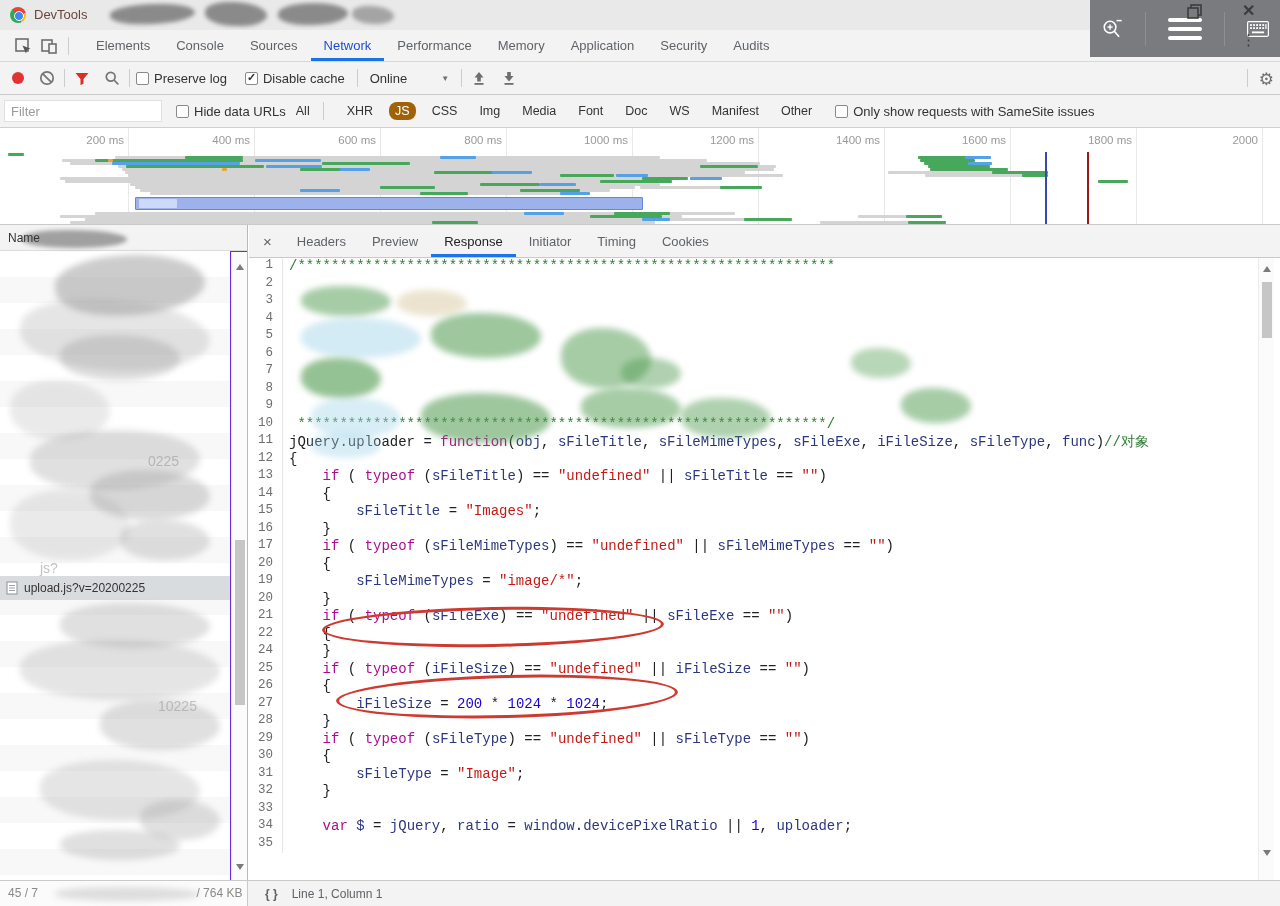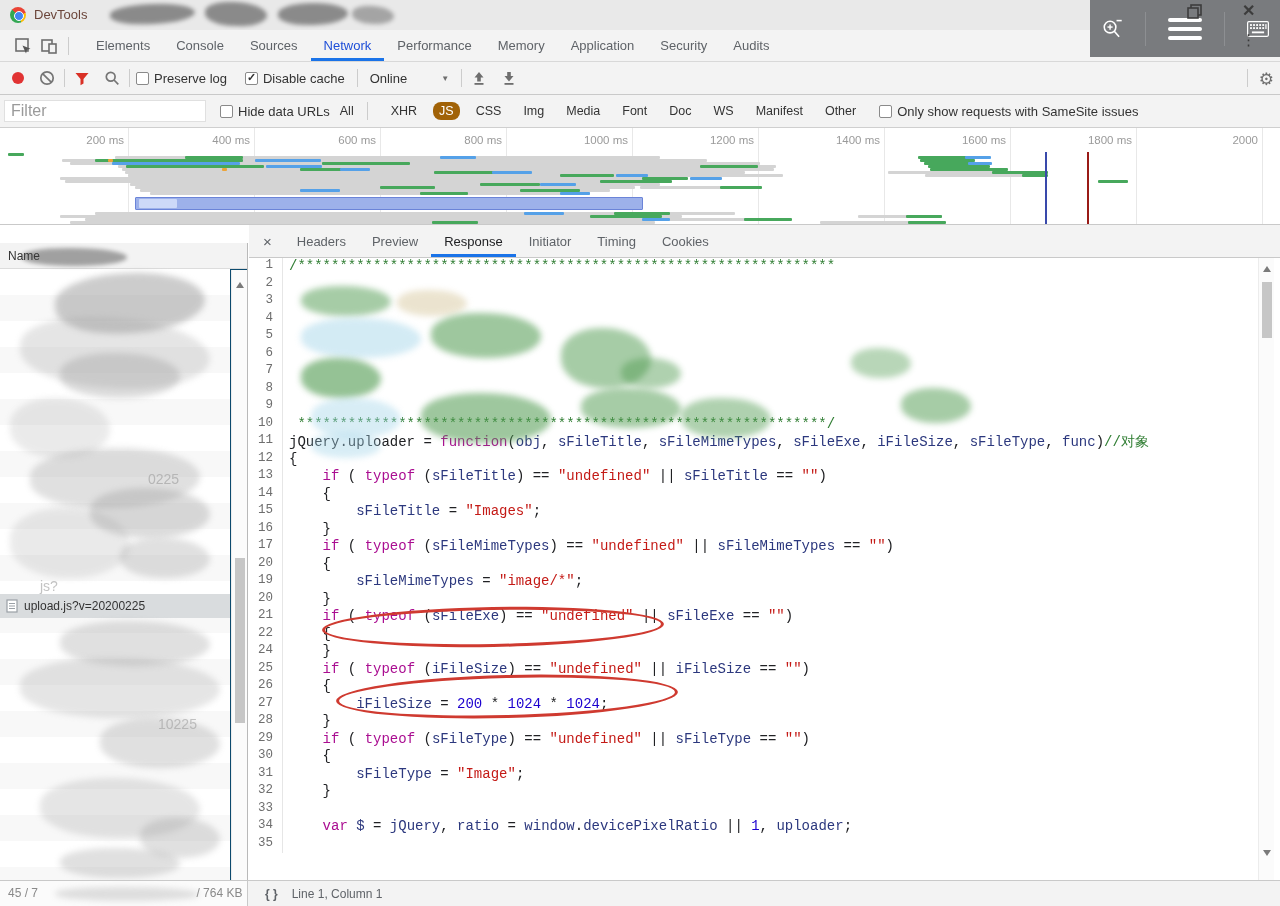--- a/index.html
+++ b/index.html
@@ -29,36 +29,36 @@
   .ico { display:inline-flex; align-items:center; justify-content:center; width:22px; height:22px; }
   .cb { width:13px; height:13px; border:1px solid #8a8a8a; border-radius:2px; background:#fff; display:inline-flex; align-items:center; justify-content:center; font-size:11px; color:#333; }
   .cb.checked::after { content:"✓"; font-weight:bold; margin-top:-1px; }
   .lbl { margin-left:5px; color:#333; }
   .caret { font-size:8px; color:#6e6e6e; margin-left:34px; }
   .gear { position:absolute; right:6px; top:7px; font-family:"DejaVu Sans",sans-serif; font-size:17px; color:#6e6e6e; }
   .gear-sep { position:absolute; right:32px; top:7px; width:1px; height:18px; background:#ccc; }
 
   
   .filterrow { position:absolute; left:0; top:95px; width:1280px; height:33px; background:#f3f3f3; border-bottom:1px solid #cfcfcf; display:flex; align-items:center; }
-  .filter-input { width:202px; height:22px; margin-left:4px; border:1px solid #e0e0e0; background:#fff; padding:0 6px; font-size:16px; color:#333; outline:none; }
+  .filter-input { width:158px; height:22px; margin-left:4px; border:1px solid #e0e0e0; background:#fff; padding:0 6px; font-size:13px; color:#333; outline:none; }
   .filter-input::placeholder { color:#9a9a9a; }
   .chips { display:flex; align-items:center; margin-left:10px; }
   .chip { padding:2px 6px; margin:0 5px; color:#333; font-size:12.5px; border-radius:4px; }
   .chip.sel { background:#a16207; color:#fff;border-radius:8px; }
 
   
   .overview { position:absolute; left:0; top:128px; width:1280px; height:97px; background:#fff; border-bottom:1px solid #c9c9c9; overflow:hidden; }
   .gridline { position:absolute; top:0; width:1px; height:97px; background:#e8e8e8; }
   .tick-label { position:absolute; top:6px; width:90px; text-align:right; font-size:11.5px; color:#9a9a9a; }
   .seg { position:absolute; border-radius:1px; }
   .seg.c-selbg { border:1px solid #6b84d8; }
   .marker { position:absolute; top:24px; height:72px; width:2px; }
 
   
-  .requests { position:absolute; left:0; top:243px; width:248px; height:655px; border-right:1px solid #b9b9b9; background:#0c4a6e; overflow:hidden; }
+  .requests { position:absolute; left:0; top:225px; width:248px; height:655px; border-right:1px solid #b9b9b9; background:#6d28d9; overflow:hidden; }
   .req-header { position:absolute; left:0; top:0; width:248px; height:26px; background:#f3f3f3; border-bottom:1px solid #dcdcdc; line-height:26px; padding-left:8px; font-size:12px; color:#333; }
   .req-body { position:absolute; left:0; top:26px; width:230px; height:629px;
     background:repeating-linear-gradient(to bottom,#fff 0 26px,#f8f8f8 26px 52px); }
   .req-row-sel { position:absolute; left:0; top:351px; width:230px; height:24px; background:#d9dcde; display:flex; align-items:center; padding-left:6px; font-size:12px; color:#333; }
   .req-row-sel .txt { margin-left:6px; }
   .faint { position:absolute; color:#c3c3c3; font-size:14px; }
 
   
   .vscroll { position:absolute; width:16px; background:#fbfbfb; border-left:1px solid #ececec; }
   .vscroll .thumb { position:absolute; left:3px; width:10px; background:#c6c6c6; }

